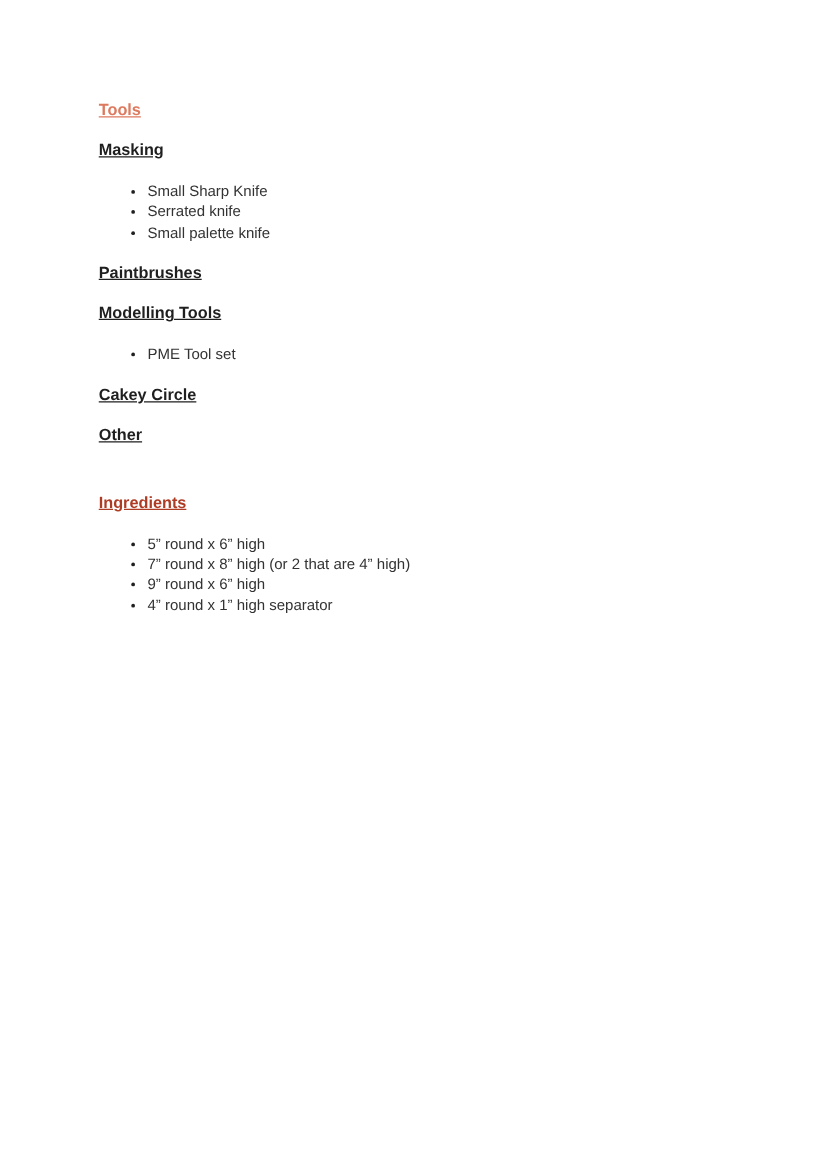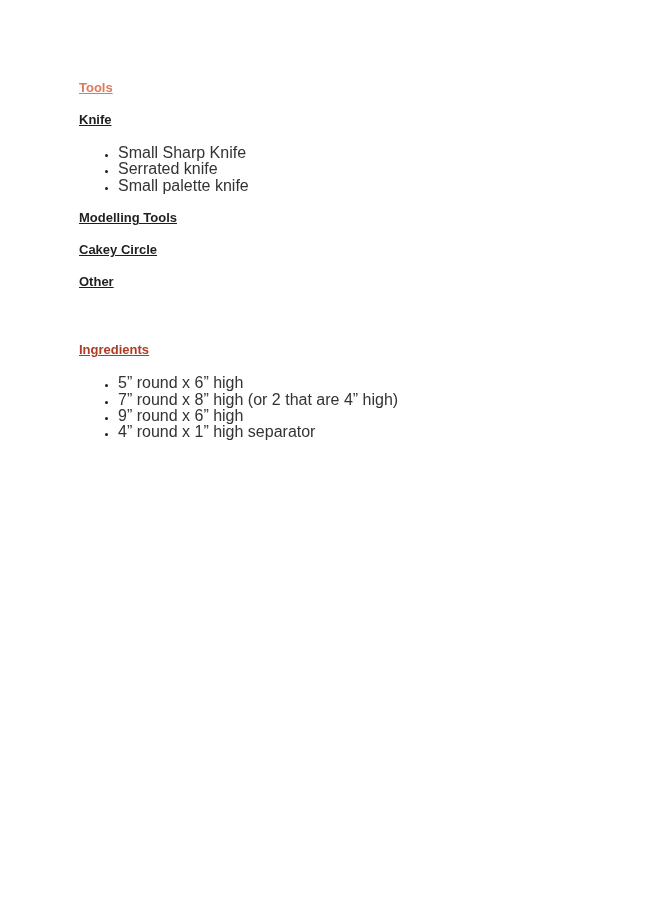--- a/index.html
+++ b/index.html
@@ -23,66 +23,70 @@
     line-height: 16px;
     font-weight: 700;
     text-decoration: underline;
     margin: 0;
   }
   .section-title.tools {
     color: var(--tools-heading, #dd795e);
   }
   .section-title.ingredients {
     color: var(--ingredients-heading, #ae3b24);
-    margin-top: 52px;
+    margin-top: 38px;
   }
   .group-heading {
     font-size: 13px;
     line-height: 16px;
     font-weight: 700;
     color: #1f1f1f;
     text-decoration: underline;
     margin: 16px 0 0 0;
   }
   ul.doc-list {
     margin: 17px 0 16px 0;
     padding: 0 0 0 39px;
     list-style: disc outside;
   }
   ul.doc-list li {
-    font-size: 16px;
+    font-size: 12px;
     line-height: 16.4px;
     color: var(--body-text, #333333);
   }
   ul.doc-list li::marker {
     color: #1f1f1f;
     font-size: 11px;
   }
   a.doc-link {
     color: var(--link, #1155cc);
     text-decoration: underline;
     cursor: pointer;
   }
 </style>
 </head>
 <body>
 
 <div class="page">
 
   <h1 class="section-title tools">Tools</h1>
 
-  <h2 class="group-heading">Knife</h2>
+  <h2 class="group-heading">Masking</h2>
   <ul class="doc-list">
     <li>Small Sharp Knife</li>
     <li>Serrated knife</li>
     <li>Small palette knife</li>
   </ul>
 
+  <h2 class="group-heading">Paintbrushes</h2>
 
   <h2 class="group-heading">Modelling Tools</h2>
+  <ul class="doc-list">
+    <li>PME Tool set</li>
+  </ul>
 
   <h2 class="group-heading">Cakey Circle</h2>
 
   <h2 class="group-heading">Other</h2>
 
   <h1 class="section-title ingredients">Ingredients</h1>
 
   <ul class="doc-list">
     <li>5” round x 6” high</li>
     <li>7” round x 8” high (or 2 that are 4” high)</li>

